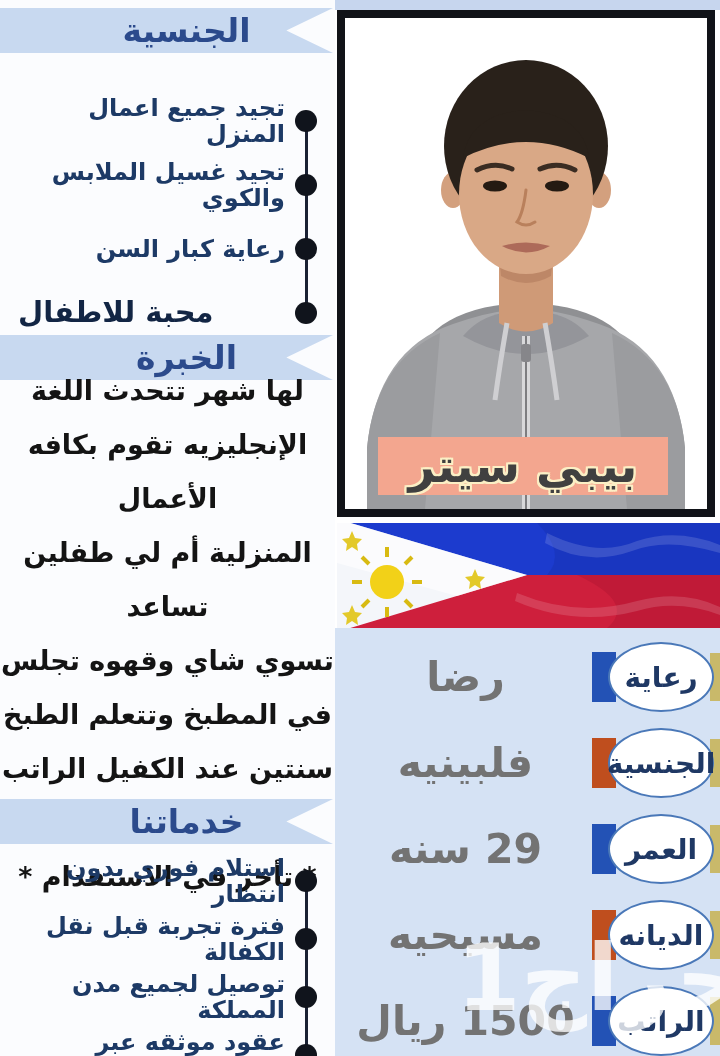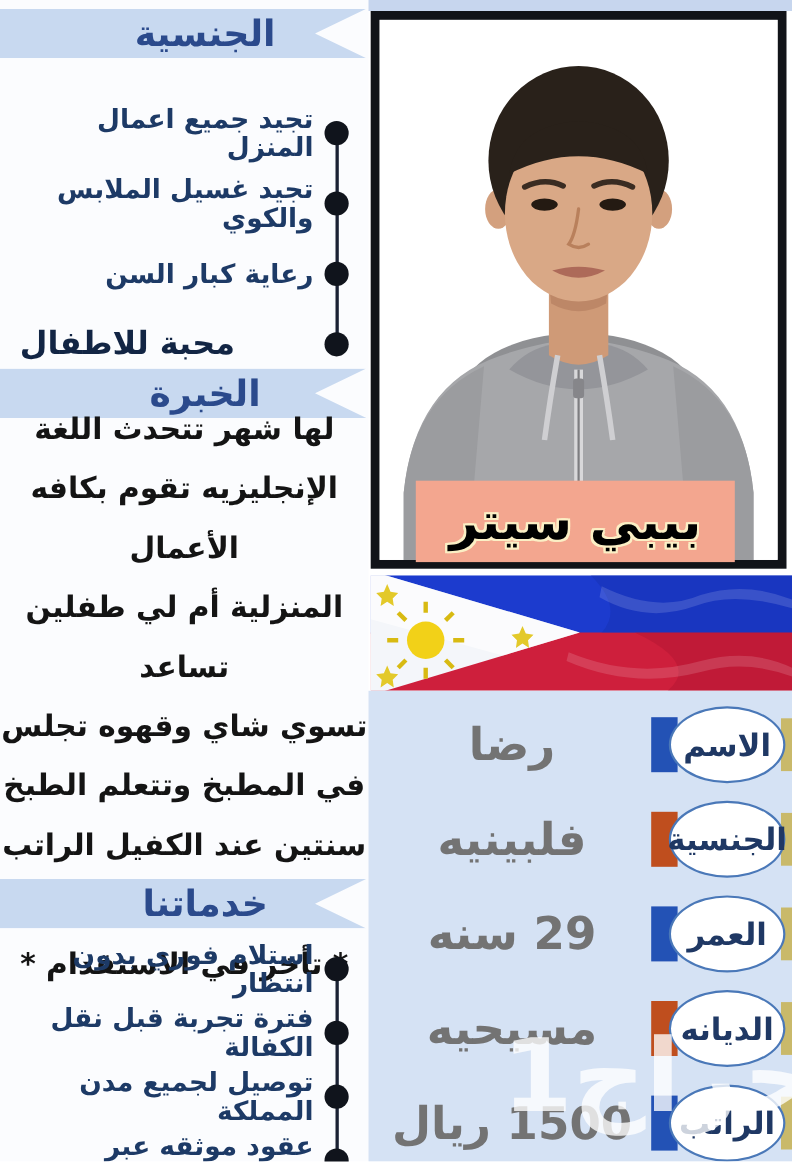--- a/index.html
+++ b/index.html
@@ -57,24 +57,24 @@
   
   .top-strip{position:absolute;left:335px;top:0;width:385px;height:10px;background:#c7d6ee;}
 
   .photo-frame{
     position:absolute;left:337px;top:10px;width:378px;height:507px;
     background:#ffffff;border:8px solid #111318;box-sizing:border-box;overflow:hidden;
   }
   .photo-frame svg{display:block;width:100%;height:100%;}
 
   .name-box{
-    position:absolute;left:378px;top:437px;width:290px;height:74px;
+    position:absolute;left:378px;top:437px;width:290px;height:58px;
     background:#f3a68f;z-index:5;
     display:flex;align-items:center;justify-content:center;
-    font-size:46px;font-weight:bold;color:#000000;
+    font-size:46px;font-weight:bold;color:#404040;
     text-shadow:-2px 0 #fbefc5,2px 0 #fbefc5,0 -2px #fbefc5,0 2px #fbefc5,
                 -2px -2px #fbefc5,2px 2px #fbefc5,2px -2px #fbefc5,-2px 2px #fbefc5;
   }
 
   .flag{position:absolute;left:337px;top:523px;width:383px;height:105px;}
 
   .fields{
     position:absolute;left:335px;top:628px;width:385px;height:428px;
     background:#d5e2f4;
   }
@@ -250,21 +250,21 @@
       <path d="M 15 82 l 3 7 7 1 -5 5 1 7 -6 -4 -6 4 1 -7 -5 -5 7 -1 Z"></path>
       <path d="M 138 46 l 3 7 7 1 -5 5 1 7 -6 -4 -6 4 1 -7 -5 -5 7 -1 Z"></path>
     </g>
   </svg>
 
   <div class="fields" id="fields">
       <div class="field-row" style="top: 10px;">
         <div class="tab-left" style="background: rgb(35, 82, 181);"></div>
         <div class="tab-right"></div>
         <div class="oval">
-          <span>الاسم</span>
+          <span>رعاية</span>
         </div>
         <div class="value">رضا</div>
       </div>
       <div class="field-row" style="top: 96px;">
         <div class="tab-left" style="background: rgb(191, 78, 30);"></div>
         <div class="tab-right"></div>
         <div class="oval">
           <span>الجنسية</span>
         </div>
         <div class="value">فلبينيه</div>

